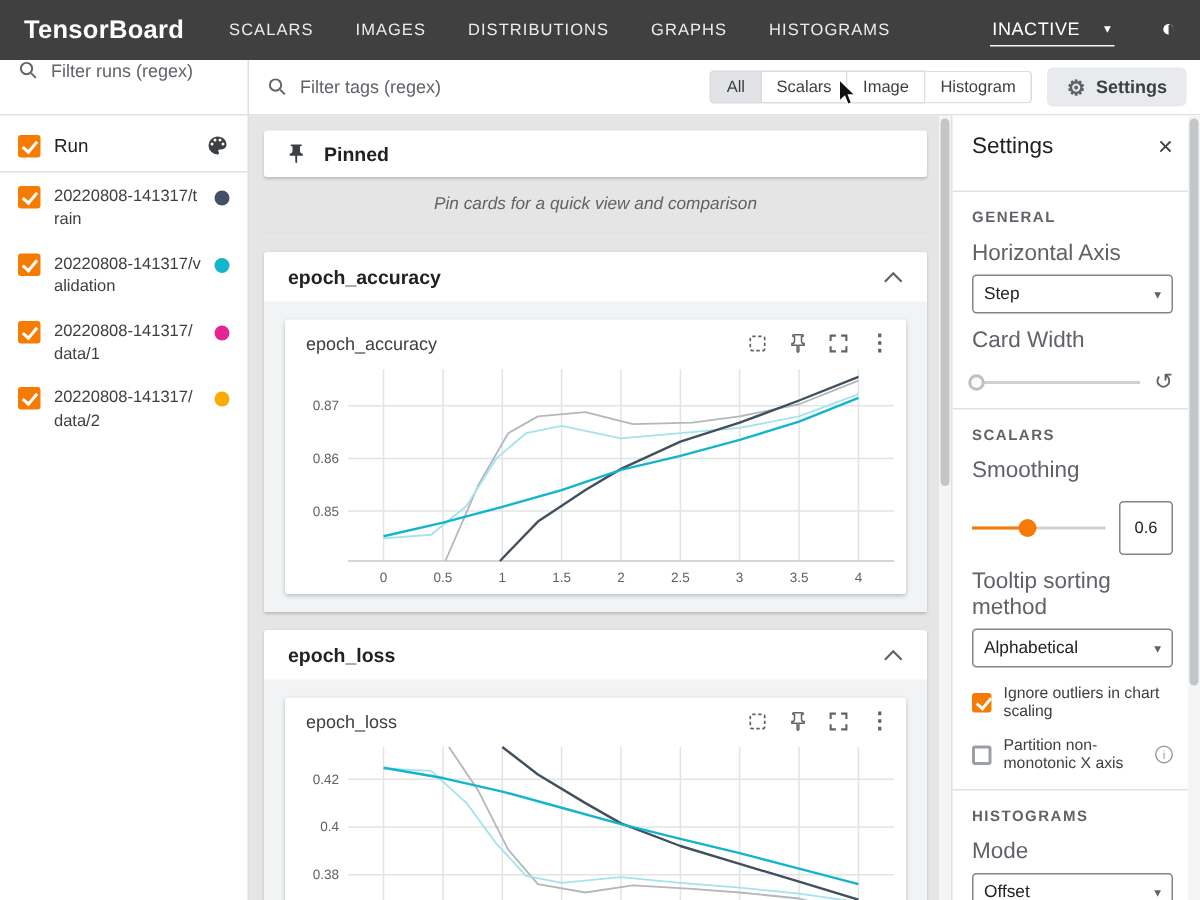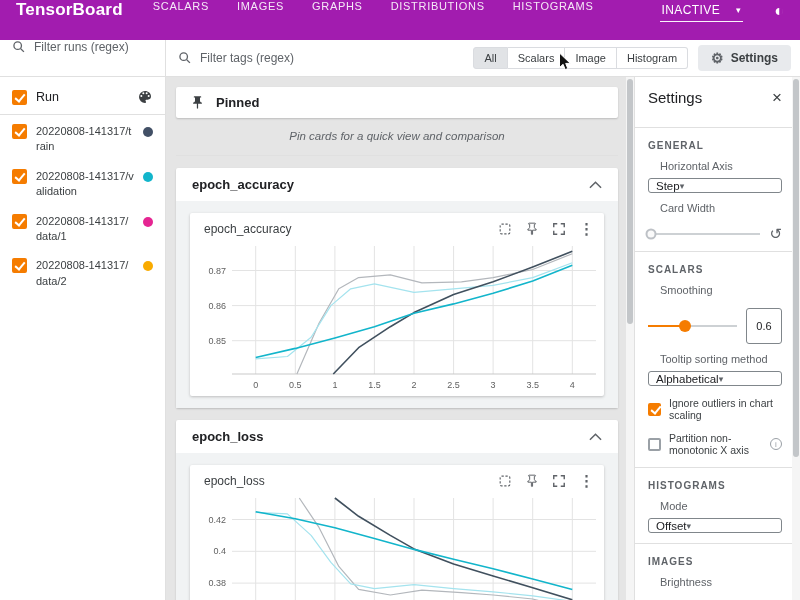--- a/index.html
+++ b/index.html
@@ -1,21 +1,21 @@
 <!DOCTYPE html>
 <html><head>
 <meta charset="utf-8">
 <style>
   *{margin:0;padding:0;box-sizing:border-box}
   html,body{width:800px;height:600px;overflow:hidden}
   body{font-family:"Liberation Sans",sans-serif;color:#202124;background:#fff}
   .app{width:800px;height:600px;display:flex;flex-direction:column;overflow:hidden;position:relative}
 
   
-  .hdr{height:40px;flex:0 0 40px;background:#a21caf;display:flex;align-items:flex-start;color:#fff}
+  .hdr{height:40px;flex:0 0 40px;background:#404040;display:flex;align-items:center;color:#fff}
   .logo{display:flex;align-items:center;padding:0 16px;font-size:17px;font-weight:bold;letter-spacing:.2px}
   .tabs{display:flex}
   .tab{display:flex;align-items:center;padding:0 14px;font-size:11px;letter-spacing:.7px;color:rgba(255,255,255,.9);cursor:pointer}
   .tab.active{color:#fff;box-shadow:inset 0 -3px 0 #fff;background:rgba(255,255,255,.06)}
   .hdr-right{margin-left:auto;display:flex;align-items:center;gap:11px;padding-right:12px}
   .status-dd{display:flex;align-items:center;gap:16px;font-size:12px;letter-spacing:.4px;border-bottom:1px solid rgba(255,255,255,.95);padding:3px 2px 4px;margin-right:16px;cursor:pointer}
   .hicon{font-size:16px;line-height:1;width:18px;text-align:center;cursor:pointer}
 
   
   .bdy{flex:1;display:flex;min-height:0}
@@ -70,22 +70,22 @@
   .vscroll{position:absolute;right:0;top:0;bottom:0;width:8px;background:#f5f5f5}
   .vscroll .sthumb{position:absolute;left:1px;width:6px;background:#c3c6c9;border-radius:3px}
 
   
   .settings{width:166px;flex:0 0 166px;background:#fff;border-left:1px solid #e0e0e0;position:relative;overflow:hidden}
   .settings-inner{padding:12px 18px 8px 13px}
   .settings-title{display:flex;align-items:center;justify-content:space-between;font-size:15px;color:#202124;padding-bottom:11px}
   .close-x{font-size:17px;color:#3c4043;cursor:pointer;line-height:1}
   .sp-divider{border-top:1px solid #e0e0e0;margin:10px -18px 0 -13px}
   .sec-head{font-size:10px;font-weight:bold;color:#5f6368;letter-spacing:1px;margin:12px 0 9px}
-  .fld-label{font-size:11px;color:#5f6368;margin:9px 12px 6px}
-  .select{border:1px solid #80868b;border-radius:3px;height:15px;display:flex;align-items:center;padding:0 7px;font-size:11.5px;color:#202124;cursor:pointer;background:#fff}
+  .fld-label{font-size:15px;color:#5f6368;margin:9px 0 6px}
+  .select{border:1px solid #80868b;border-radius:3px;height:26px;display:flex;align-items:center;justify-content:space-between;padding:0 7px;font-size:11.5px;color:#202124;cursor:pointer;background:#fff}
   .sel-caret{font-size:9px;color:#5f6368}
   .slider-row{display:flex;align-items:center;gap:9px;margin:12px 0 6px}
   .slider{position:relative;height:2px;background:#cdd1d4;flex:1;cursor:pointer}
   .slider .fill{position:absolute;left:0;top:0;height:2px;background:#f57c00}
   .slider .thumb{position:absolute;top:50%;width:12px;height:12px;border-radius:50%;background:#f57c00;transform:translate(-50%,-50%)}
   .slider.minimal .fill{background:transparent}
   .slider.minimal .thumb{background:#fafafa;border:2px solid #bdc1c6;width:11px;height:11px}
   .reset-icon{font-size:15px;color:#5f6368;cursor:pointer;line-height:1}
   .value-box{border:1px solid #80868b;border-radius:3px;min-width:36px;height:36px;display:flex;align-items:center;justify-content:center;font-size:11px;color:#202124}
   .check-row{display:flex;align-items:center;gap:8px;margin:11px 0;font-size:10.5px;color:#3c4043}
@@ -98,22 +98,22 @@
 </head>
 <body>
 
 <div class="app">
 
   <header class="hdr">
     <div class="logo">TensorBoard</div>
     <nav class="tabs">
       <div class="tab">SCALARS</div>
       <div class="tab">IMAGES</div>
+      <div class="tab">DISTRIBUTIONS</div>
       <div class="tab">GRAPHS</div>
-      <div class="tab">DISTRIBUTIONS</div>
       <div class="tab">HISTOGRAMS</div>
     </nav>
     <div class="hdr-right">
       <div class="status-dd">
         <span>INACTIVE</span>
         <span style="font-size:9px">▾</span>
       </div>
       <span class="hicon">◐</span>
 
     </div>

